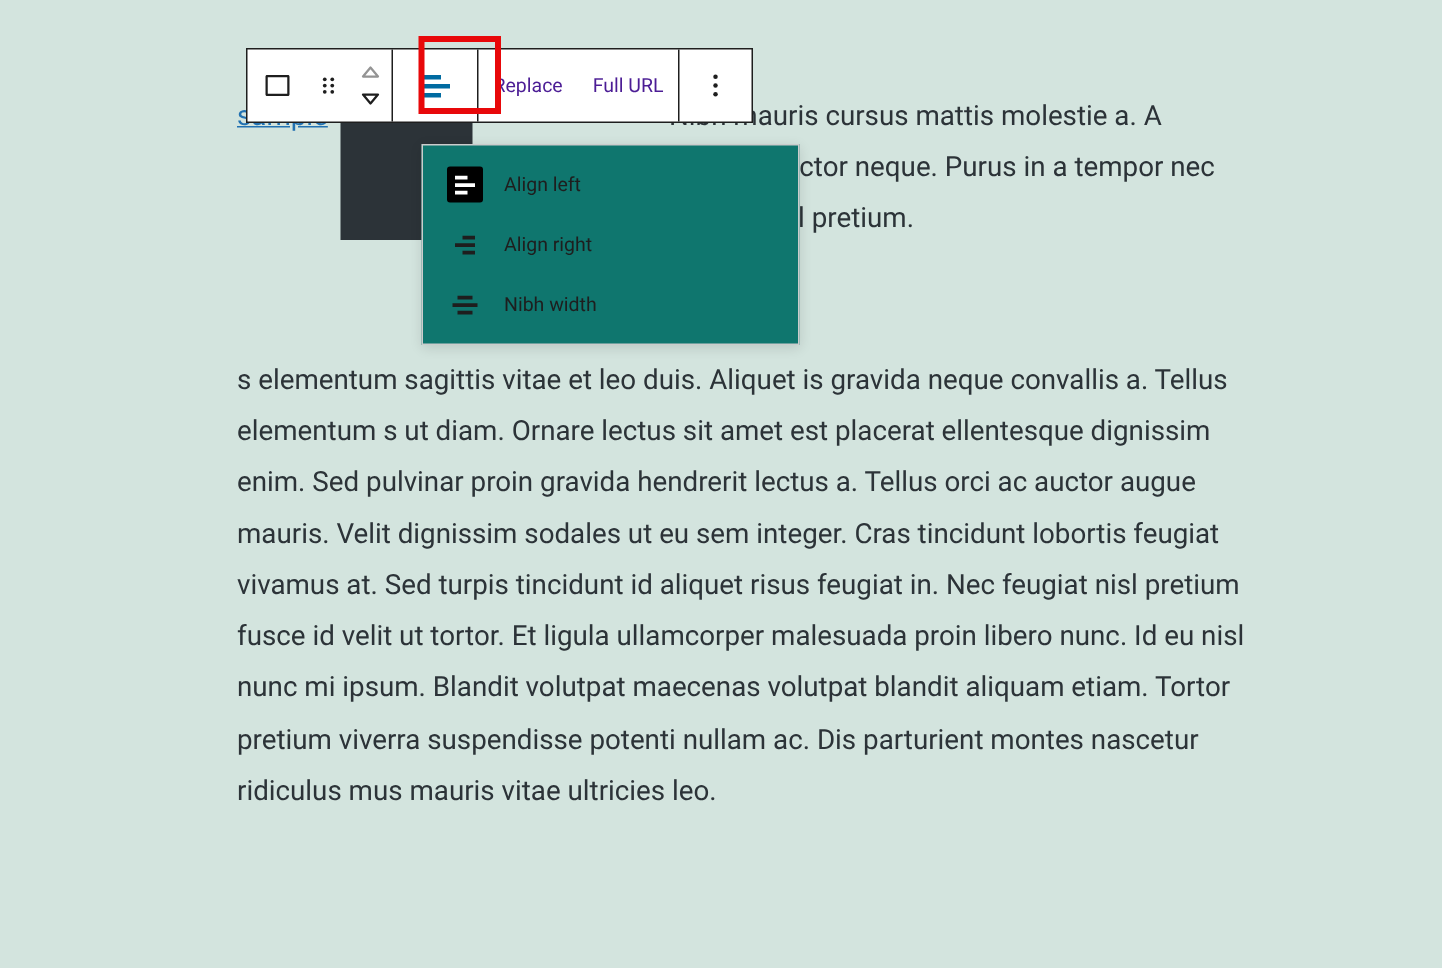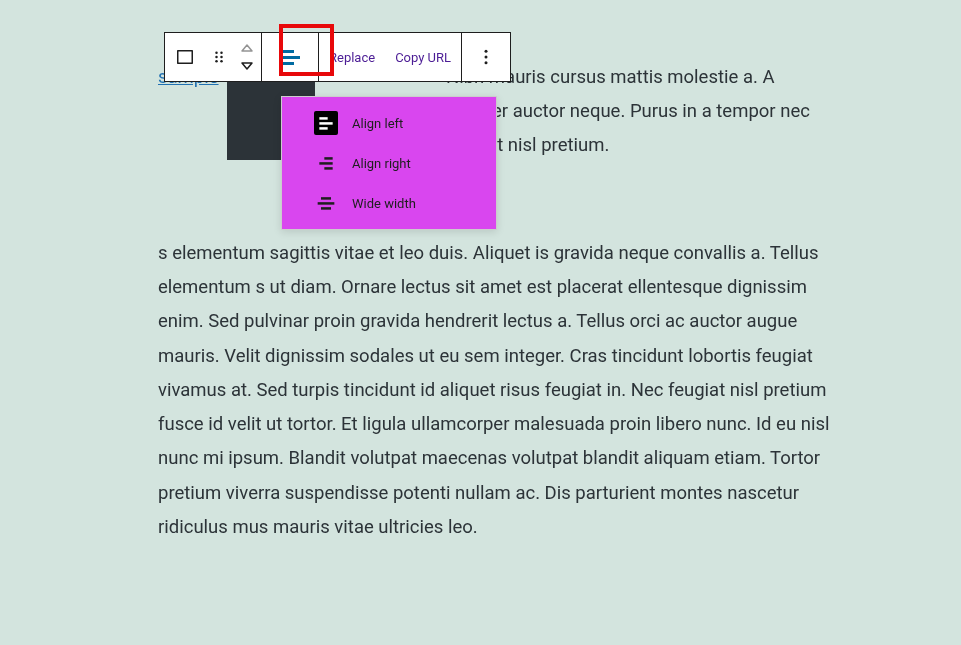--- a/index.html
+++ b/index.html
@@ -104,26 +104,26 @@
       width: 24px;
       display: flex;
       align-items: center;
       justify-content: center;
       cursor: pointer;
     }
     .dropdown {
       position: absolute;
       left: 281px;
       top: 96px;
-      width: 216px;
-      background: #d946ef;
+      width: 252px;
+      background: #0f766e;
       border: 1px solid #ccc;
       box-shadow: 0 2px 8px rgba(0,0,0,0.12);
       z-index: 30;
-      padding: 6px 16px;
+      padding: 6px 0;
     }
     .dd-item {
       display: flex;
       align-items: center;
       height: 40px;
       padding: 0 16px;
       gap: 14px;
       cursor: pointer;
       font-size: 13px;
       color: #1e1e1e;
@@ -195,21 +195,21 @@
         <rect x="4" y="17" width="12" height="3" fill="#006ba1"></rect>
       </svg>
     </button>
   </div>
   <div class="toolbar-sep"></div>
   <div class="toolbar-group">
     <div class="tb-text-btn">
         <span>Replace</span>
       </div>
     <div class="tb-text-btn">
-        <span>Copy URL</span>
+        <span>Full URL</span>
       </div>
   </div>
   <div class="toolbar-sep"></div>
   <div class="toolbar-group">
     <button class="tb-btn" style="width:48px;">
       <svg width="20" height="20" viewBox="0 0 24 24">
           <circle cx="12" cy="5" r="1.8" fill="#1e1e1e"></circle>
           <circle cx="12" cy="12" r="1.8" fill="#1e1e1e"></circle>
           <circle cx="12" cy="19" r="1.8" fill="#1e1e1e"></circle>
         </svg>
@@ -241,15 +241,15 @@
     <span>Align right</span>
   </div>
   <div class="dd-item">
     <span class="dd-icon">
       <svg width="20" height="20" viewBox="0 0 24 24">
           <rect x="6" y="5" width="12" height="3" fill="#1e1e1e"></rect>
           <rect x="2" y="11" width="20" height="3" fill="#1e1e1e"></rect>
           <rect x="6" y="17" width="12" height="3" fill="#1e1e1e"></rect>
         </svg>
     </span>
-    <span>Wide width</span>
+    <span>Nibh width</span>
   </div>
 </div>
 
 </body></html>

